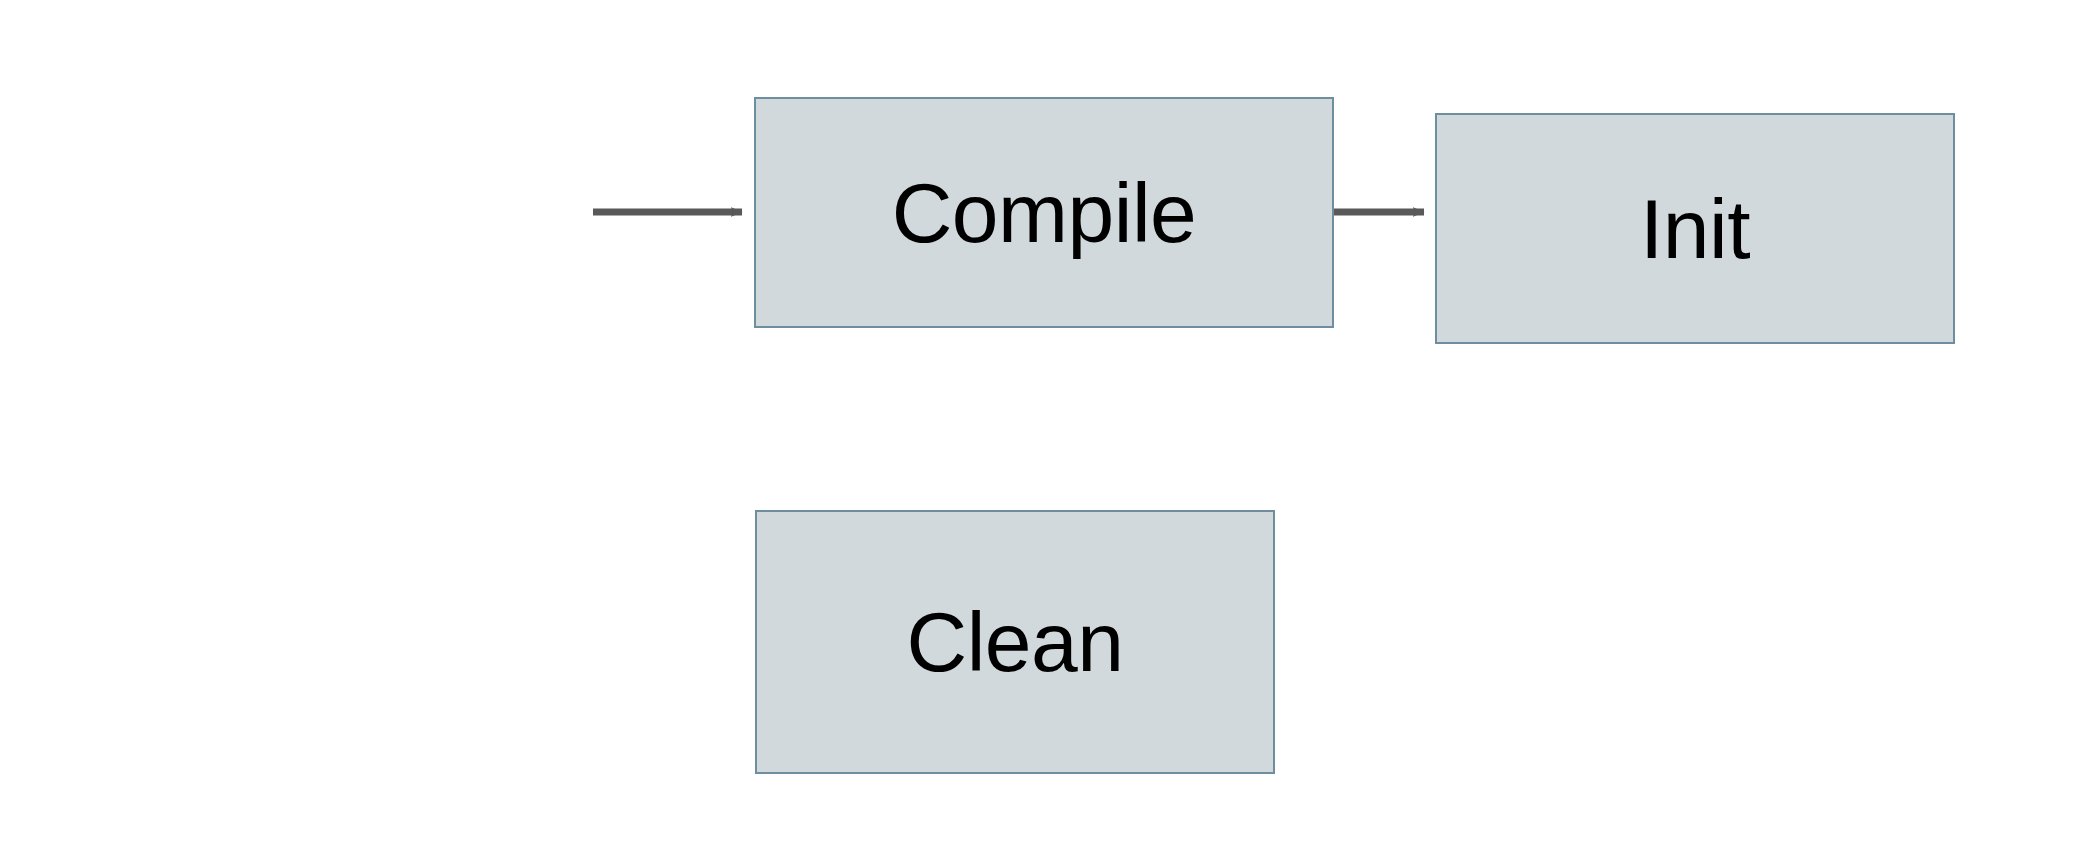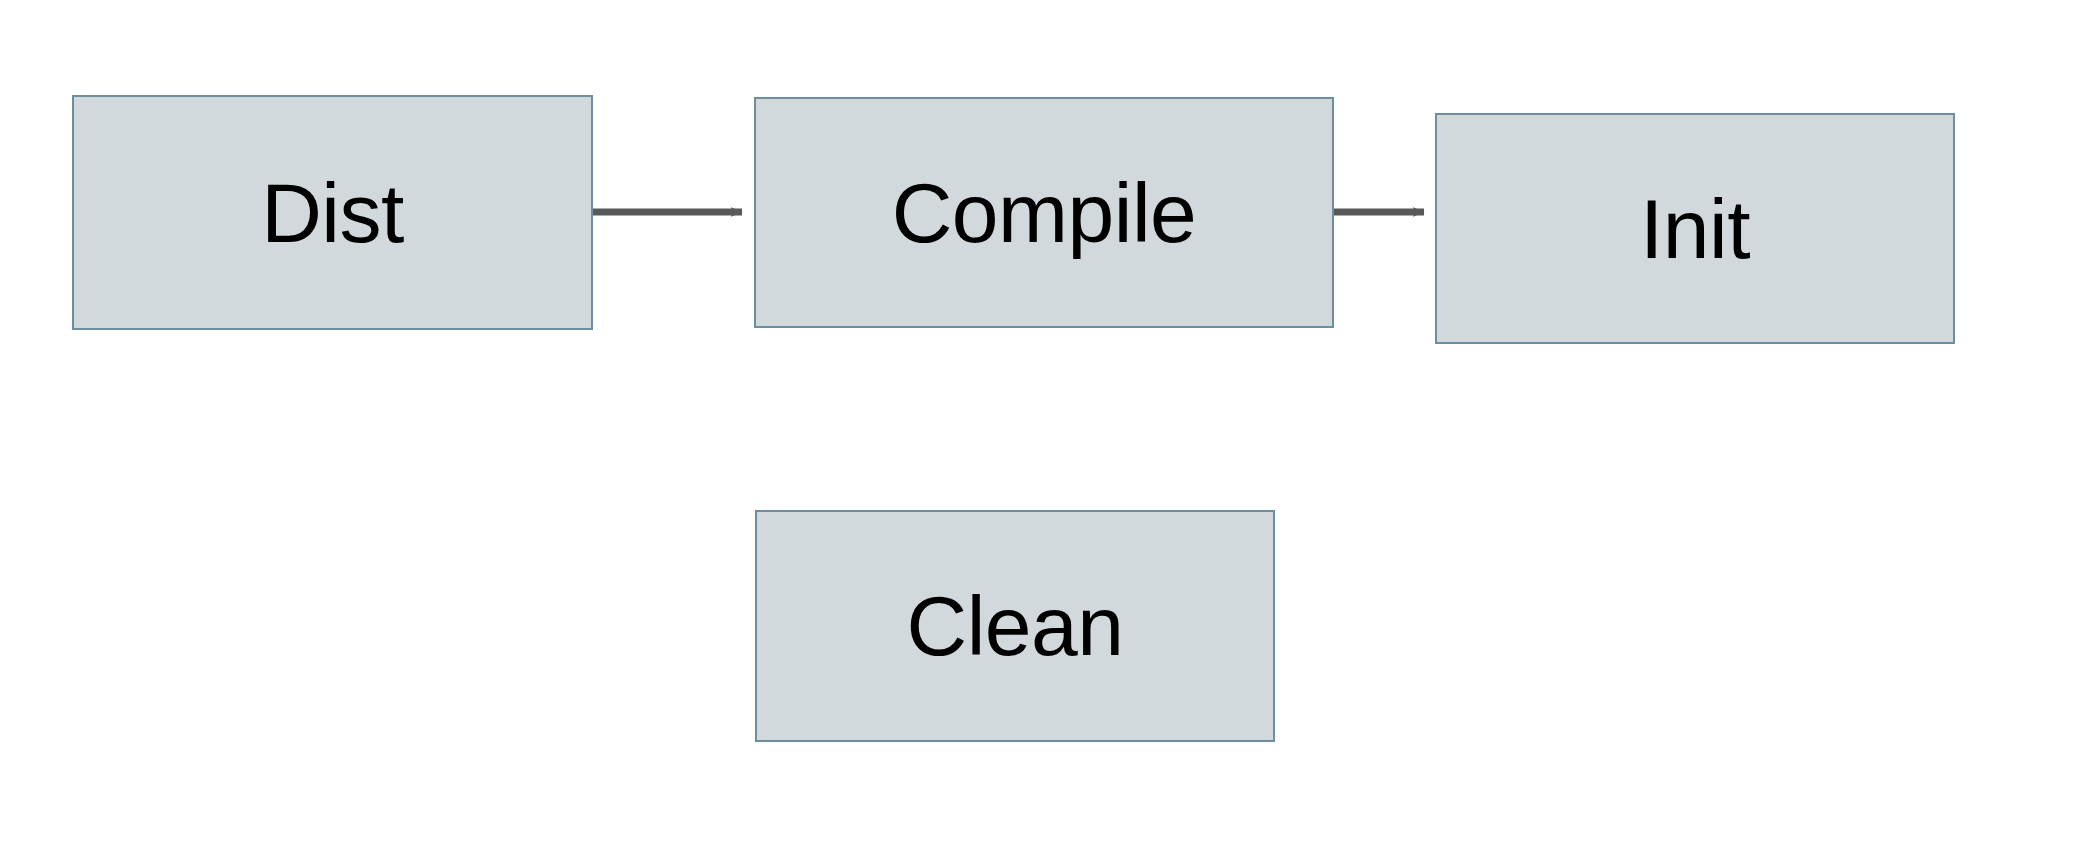--- a/index.html
+++ b/index.html
@@ -43,21 +43,21 @@
     position: absolute;
     left: 0;
     top: 0;
     width: 2078px;
     height: 848px;
     pointer-events: none;
   }
   #node-dist   { left: 72px;   top: 95px;  width: 521px; height: 235px; }
   #node-compile{ left: 754px;  top: 97px;  width: 580px; height: 231px; }
   #node-init   { left: 1435px; top: 113px;  width: 520px; height: 231px; }
-  #node-clean  { left: 755px;  top: 510px; width: 520px; height: 232px; }
+  #node-clean  { left: 755px;  top: 510px; width: 520px; height: 264px; }
 </style>
 </head>
 <body>
 
 <div id="diagram-canvas">
 
   <svg class="edge-layer" viewBox="0 0 2078 848" width="2078" height="848" xmlns="http://www.w3.org/2000/svg">
     <defs>
       <marker id="arrowhead" markerWidth="12" markerHeight="10" refX="11.4" refY="5" orient="auto" markerUnits="userSpaceOnUse">
         <path d="M 0 0 L 12 5 L 0 10 L 3 5 Z" fill="#595959"></path>
@@ -66,23 +66,20 @@
 
     <g>
       <line x1="593" y1="212" x2="742" y2="212" stroke="#595959" stroke-width="7" marker-end="url(#arrowhead)"></line>
     </g>
 
     <g>
       <line x1="1275" y1="212" x2="1424" y2="212" stroke="#595959" stroke-width="7" marker-end="url(#arrowhead)"></line>
     </g>
   </svg>
 
-  <div class="node-box" id="node-dist">
-    <span class="node-label">Dist</span>
-  </div>
 
   <div class="node-box" id="node-compile">
     <span class="node-label">Compile</span>
   </div>
 
   <div class="node-box" id="node-init">
     <span class="node-label">Init</span>
   </div>
 
   <div class="node-box" id="node-clean">

